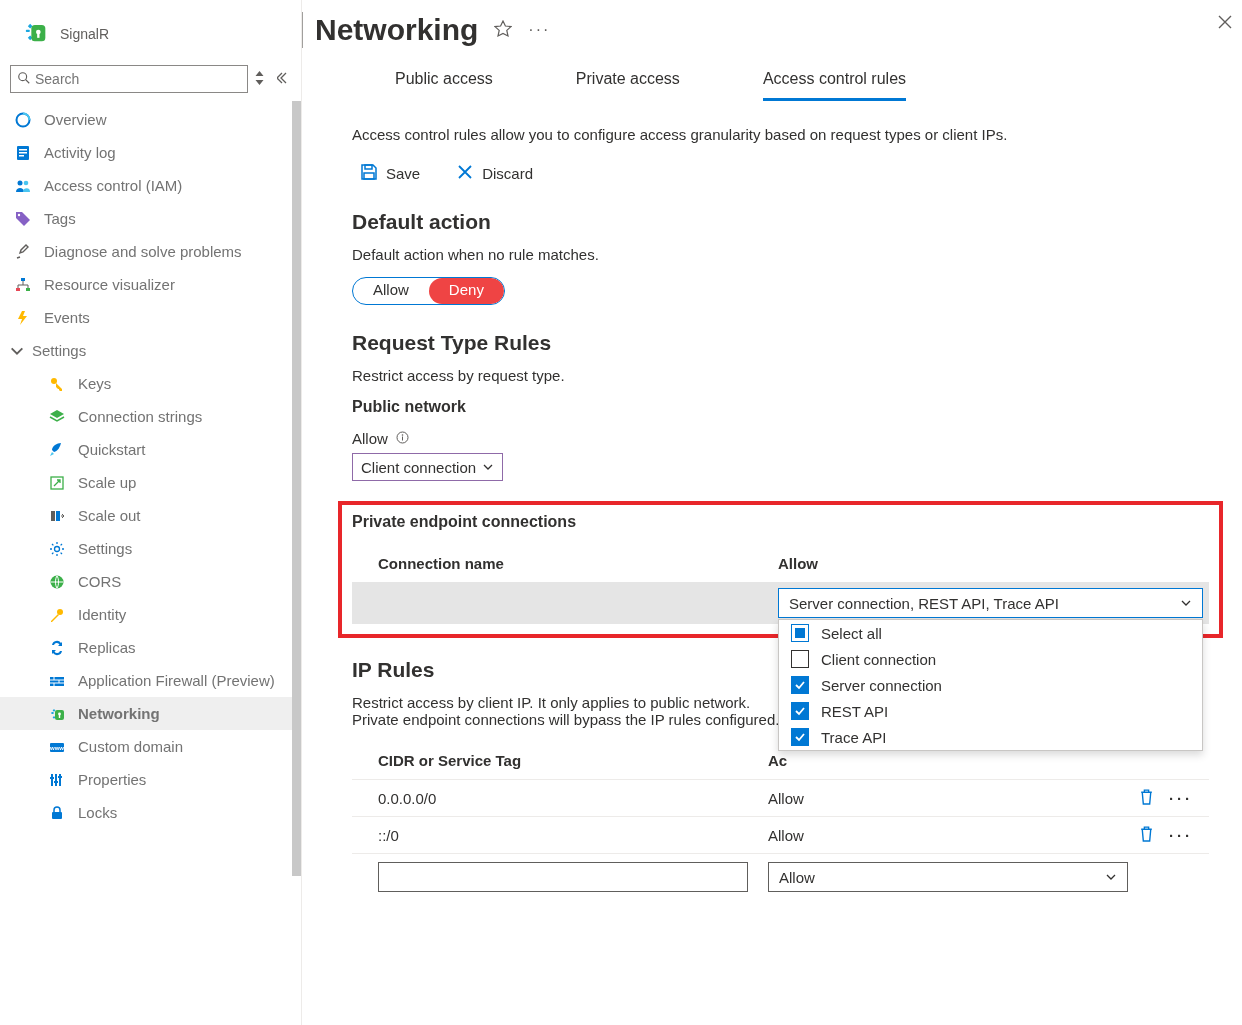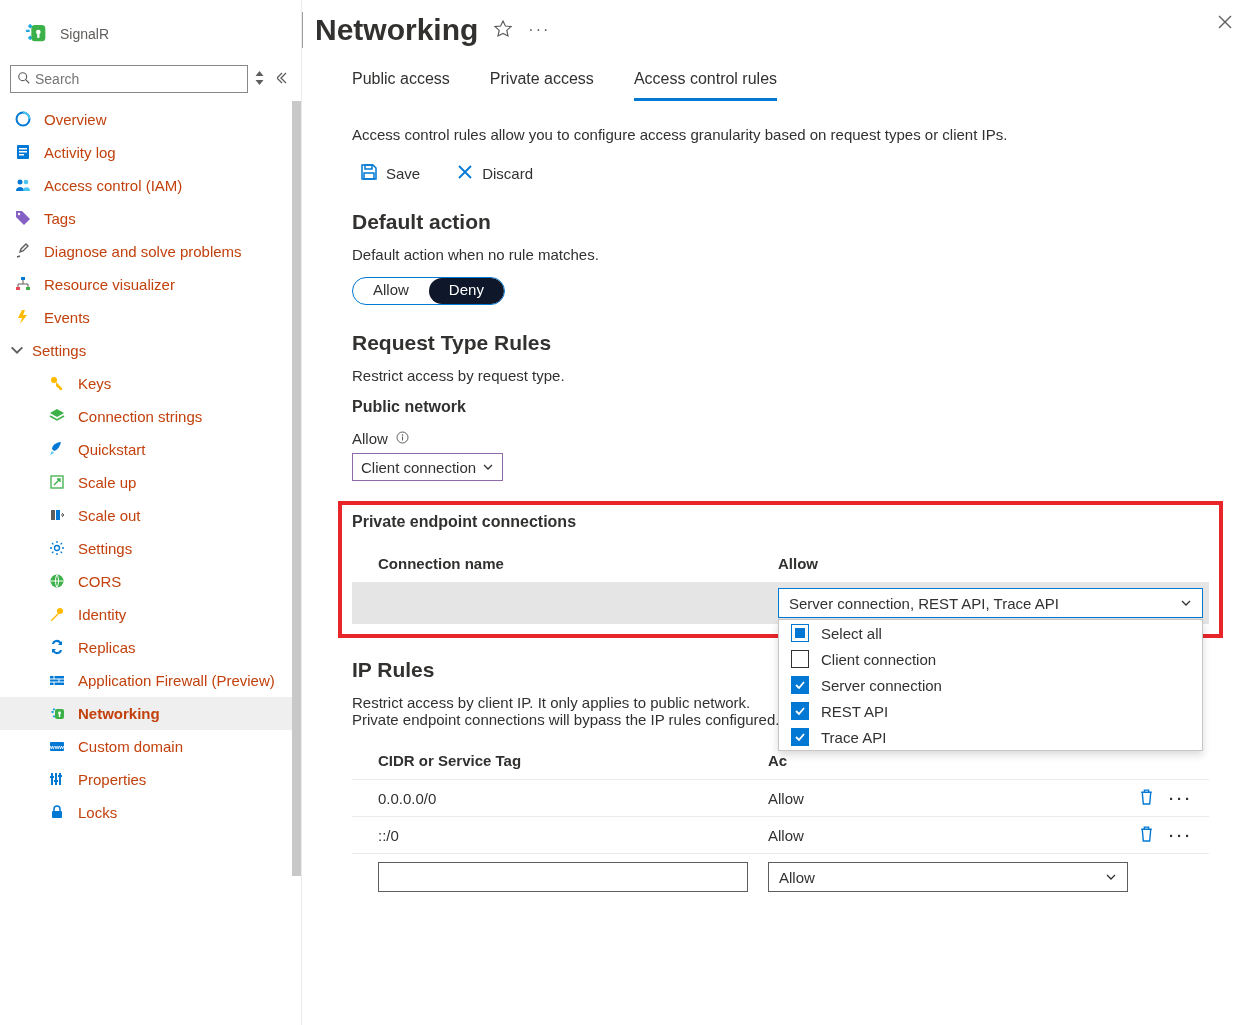--- a/index.html
+++ b/index.html
@@ -10,48 +10,48 @@
   .service-label { color: #605e5c; font-size: 14px; }
   .search-row { display: flex; align-items: center; padding: 6px 10px 8px 10px; gap: 6px; }
   .search-box { flex: 1; display: flex; align-items: center; border: 1px solid #8a8886; height: 28px; padding: 0 6px; }
   .search-box svg { width: 14px; height: 14px; color: #605e5c; }
   .search-box input { border: none; outline: none; flex: 1; font-size: 14px; color: #605e5c; padding-left: 4px; }
   .updown-icon svg { width: 11px; height: 14px; color: #605e5c; }
   .collapse-icon svg { width: 14px; height: 14px; color: #605e5c; margin-left: 6px; }
   .nav-scroll { position: relative; flex: 1; overflow: hidden; }
   .nav-scrollbar { position: absolute; right: 0; top: 0; width: 9px; height: 775px; background: #c8c8c8; border-radius: 0; }
   .nav { list-style: none; padding: 2px 0; }
-  .nav li { display: flex; align-items: flex-start; padding: 8px 10px 8px 14px; gap: 12px; cursor: pointer; font-size: 15px; color: #c2410c; }
+  .nav li { display: flex; align-items: flex-end; padding: 8px 10px 8px 14px; gap: 12px; cursor: pointer; font-size: 15px; color: #737373; }
   .nav li.active { background: #efefef; }
   .nav li.indent { padding-left: 48px; }
   .nav li .icn { width: 18px; display: inline-flex; justify-content: center; }
   .nav li .icn svg { width: 16px; height: 16px; }
   .nav li.settings-group .chev { margin-left: -6px; margin-right: -6px; }
   .main { flex: 1; display: flex; flex-direction: column; position: relative; }
   .page-header { display: flex; align-items: center; padding: 12px 24px 8px 0; gap: 2px; }
   .vbar { width: 1px; height: 36px; background: #a19f9d; margin-left: 0; margin-right: 10px; }
   .page-title { font-size: 30px; font-weight: 600; color: #323130; }
   .star-icon, .dots-icon { margin-left: 14px; color: #605e5c; cursor: pointer; }
   .star-icon svg { width: 18px; height: 18px; }
   .dots-icon { font-size: 16px; letter-spacing: 2px; }
   .close-icon { position: absolute; top: 14px; right: 26px; cursor: pointer; }
   .close-icon svg { width: 16px; height: 16px; color: #605e5c; }
   .content { padding: 14px 50px 0 50px; overflow: auto; }
   .tabs { display: flex; gap: 40px; border-bottom: 1px solid transparent; margin-bottom: 24px; }
-  .tab { padding-bottom: 10px; font-size: 16px; color: #323130; cursor: pointer; }
+  .tab { padding-bottom: 10px; font-size: 16px; color: #323130; cursor: pointer; margin-left: 43px; }
   .tab.active { color: #323130; border-bottom: 3px solid #0078d4; font-weight: 400; }
   .desc { font-size: 15px; color: #323130; margin-bottom: 20px; }
   .toolbar { display: flex; gap: 36px; margin-bottom: 26px; padding-left: 8px; }
   .tool-btn { display: flex; align-items: center; gap: 8px; color: #0078d4; cursor: pointer; font-size: 15px; }
   .tool-btn svg { width: 18px; height: 18px; }
   h2.section { font-size: 21px; font-weight: 600; margin-bottom: 12px; }
   .sub { font-size: 15px; margin-bottom: 14px; }
   .toggle { display: inline-flex; border: 1px solid #0078d4; border-radius: 16px; overflow: hidden; height: 28px; margin-bottom: 26px; }
   .toggle span { padding: 3px 20px; font-size: 15px; cursor: pointer; }
-  .toggle span.on { background: #0f172a; color: #fff; border-radius: 14px; }
+  .toggle span.on { background: #ef4444; color: #fff; border-radius: 14px; }
   .subh { font-weight: 600; font-size: 16px; margin-bottom: 14px; margin-top: 8px; }
   .allow-row { display: flex; align-items: center; gap: 8px; font-size: 15px; margin-bottom: 6px; }
   .info-icon svg { width: 13px; height: 13px; color: #605e5c; }
   .select-box { display: inline-flex; align-items: center; border: 1px solid #8f6aa8; height: 28px; padding: 0 8px; gap: 6px; font-size: 15px; cursor: pointer; margin-bottom: 20px; }
   .select-box svg { width: 12px; height: 12px; }
   .highlight-box { border: 4px solid #e8262a; padding: 8px 10px 10px 10px; margin: 0 -14px 12px -14px; }
   .pec-title { font-weight: 600; font-size: 16px; margin-bottom: 24px; }
   .pec-head { display: flex; font-weight: 600; font-size: 15px; padding: 0 26px 10px 26px; }
   .pec-head .col1 { flex: 0 0 400px; }
   .pec-row { display: flex; background: #e5e5e5; padding: 6px 6px 6px 26px; align-items: center; }

